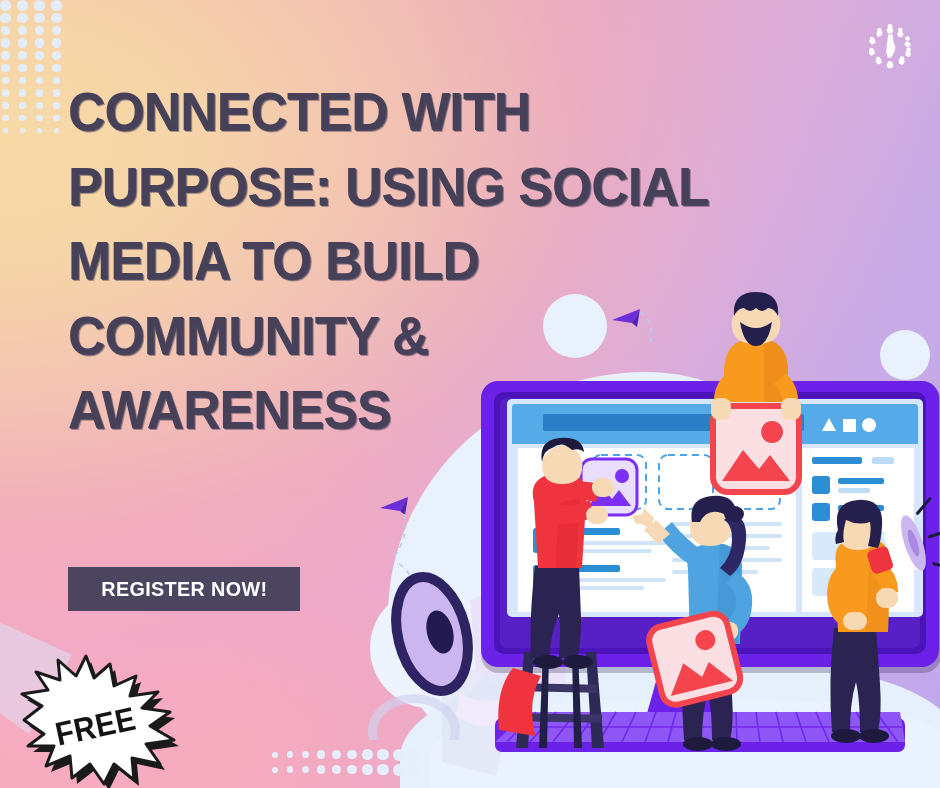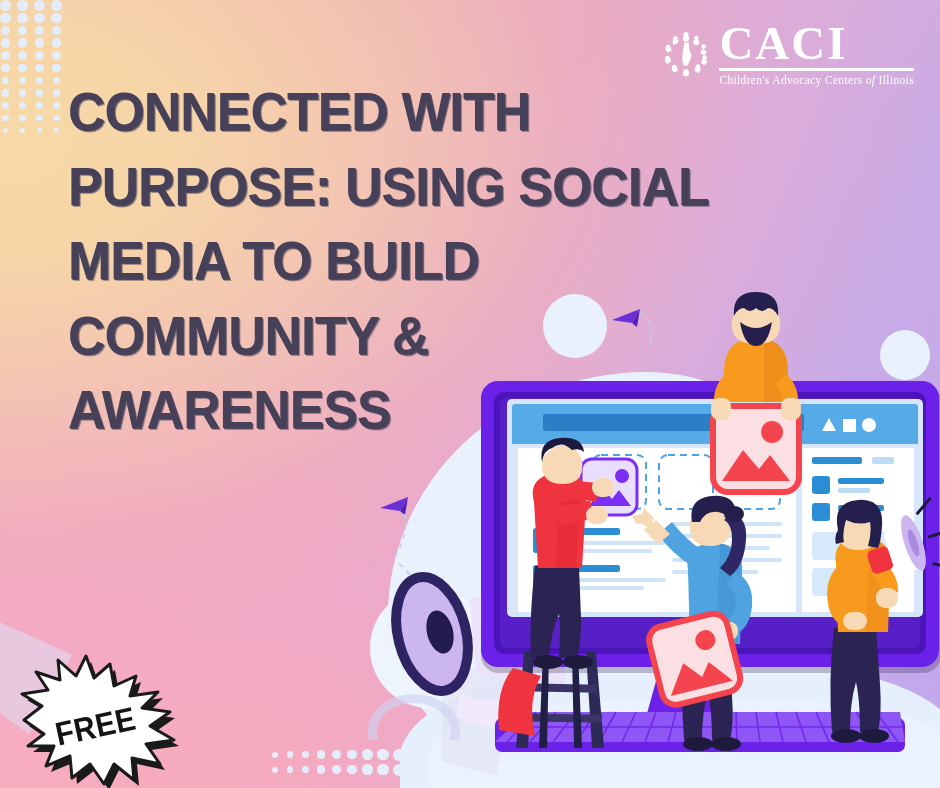--- a/index.html
+++ b/index.html
@@ -458,39 +458,33 @@
             <circle cx="5.4" cy="28" r="2.3"></circle>
               <path d="M2.8 31.2 a3.4 3.4 0 0 1 5.6 -2.8 l0.5 3.4 l-3.6 2.1 Z"></path>
             <circle cx="6" cy="17" r="2.3"></circle>
               <path d="M3.2 19.5 a3.4 3.4 0 0 1 5.6 -2.2 l0.8 3.4 l-3.6 2 Z"></path>
             <circle cx="13.4" cy="8.4" r="2.3"></circle>
               <path d="M10.4 12.8 a3.4 3.4 0 0 1 6.2 -2.2 l-1.4 3.2 l-3.6 1.2 Z"></path>
           </g>
         </g>
       </svg>
     </div>
-    <div class="logo-text">
-      <div class="logo-caci">CACI</div>
-      <div class="logo-rule"></div>
-      <div class="logo-sub">
-        <span>Children's Advocacy Centers</span>
-        <i>of</i>
-        <span>Illinois</span>
-      </div>
-    </div>
   </div>
 
   <div class="headline">
     <span class="ln">CONNECTED WITH</span>
     <span class="ln">PURPOSE: USING SOCIAL</span>
     <span class="ln">MEDIA TO BUILD</span>
     <span class="ln">COMMUNITY &amp;</span>
     <span class="ln">AWARENESS</span>
   </div>
 
+  <div class="register-btn">
+    <span>REGISTER NOW!</span>
+  </div>
 
   <div class="free-badge">
     <svg width="168" height="132" viewBox="0 0 168 132">
       <path d="M10 66 L28 52 L8 40 L34 36 L22 18 L46 26 L44 6 L62 22 L72 2 L80 24 L96 10 L100 32 L122 22 L116 42 L144 38 L128 54 L156 58 L136 72 L160 86 L132 90 L146 110 L118 104 L120 126 L100 110 L90 130 L76 110 L58 124 L56 102 L32 112 L40 92 L14 92 L30 80 Z" fill="#1a1a1a" transform="translate(5,6)"></path>
       <path d="M10 66 L28 52 L8 40 L34 36 L22 18 L46 26 L44 6 L62 22 L72 2 L80 24 L96 10 L100 32 L122 22 L116 42 L144 38 L128 54 L156 58 L136 72 L160 86 L132 90 L146 110 L118 104 L120 126 L100 110 L90 130 L76 110 L58 124 L56 102 L32 112 L40 92 L14 92 L30 80 Z" fill="#ffffff" stroke="#1a1a1a" stroke-width="3" stroke-linejoin="round"></path>
     </svg>
     <div class="free-word">FREE</div>
   </div>
 
 </div>

